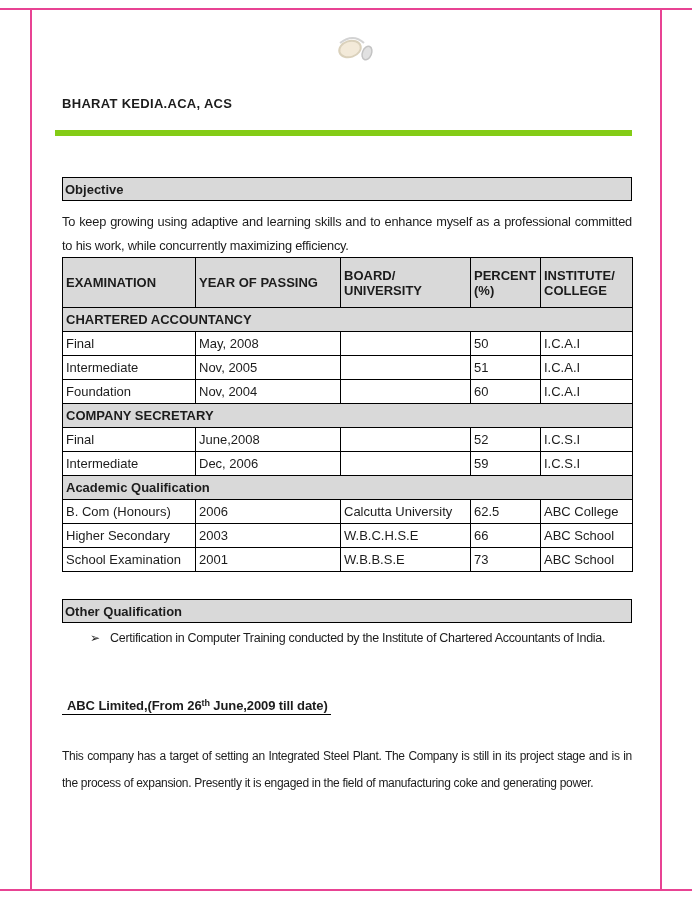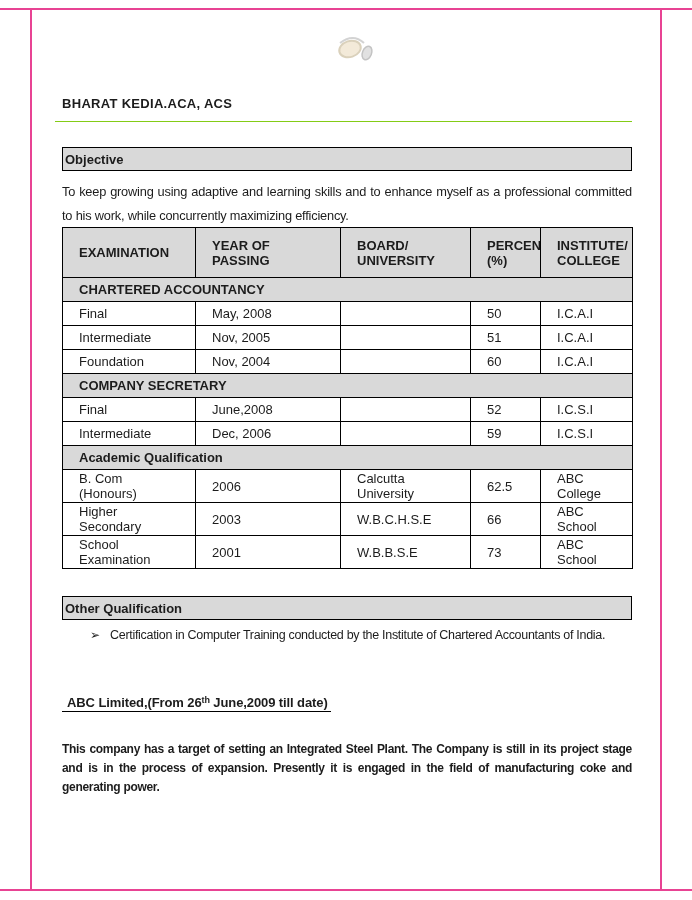--- a/index.html
+++ b/index.html
@@ -10,51 +10,51 @@
   .pb { position:absolute; background:#e84393; }
   .pb-top    { top:8px; left:0; width:692px; height:2px; }
   .pb-bottom { top:889px; left:0; width:692px; height:2px; }
   .pb-left   { top:8px; left:30px; width:2px; height:883px; }
   .pb-right  { top:8px; left:660px; width:2px; height:883px; }
 
   .watermark { position:absolute; top:34px; left:333px; opacity:.85; }
 
   .content { position:absolute; left:62px; top:0; width:570px; }
 
-  .name-wrap { padding-top:94px; margin-left:-7px; padding-left:7px; border-bottom:1px solid #84cc16; padding-bottom:9px; }
+  .name-wrap { padding-top:94px; margin-left:-7px; padding-left:7px; border-bottom:6px solid #84cc16; padding-bottom:18px; }
   .name { font-size:13px; font-weight:700; letter-spacing:.3px; }
 
-  .section-bar { margin-top:25px; height:24px; line-height:21px; background:#d9d9d9;
+  .section-bar { margin-top:41px; height:24px; line-height:21px; background:#d9d9d9;
                  border:1px solid #000; font-weight:700; font-size:13px; padding:1px 0 0 2px; }
   .section-bar.tight { margin-top:17px; }
   .section-bar.other { margin-top:27px; }
   .section-bar.work  { margin-top:2px; }
 
   .body-text { margin-top:9px; font-size:12.8px; letter-spacing:-.2px; line-height:24px; text-align:justify; }
 
   table.qual { width:570px; border-collapse:collapse; margin-top:-1px; table-layout:fixed; }
   table.qual col.c1 { width:133px; } table.qual col.c2 { width:145px; }
   table.qual col.c3 { width:130px; } table.qual col.c4 { width:70px; }
   table.qual col.c5 { width:92px; }
-  table.qual th, table.qual td { border:1px solid #000; font-size:13px; padding:1px 16px;
+  table.qual th, table.qual td { border:1px solid #000; font-size:13px; padding:1px 3px;
     height:24px; vertical-align:middle; text-align:left; overflow:hidden; }
   table.qual th { height:50px; background:#d9d9d9; font-weight:700; white-space:pre-line; }
   tr.section-row td { background:#d9d9d9; font-weight:700; }
   .ta-c { text-align:right; }
 
   .bullet-row { margin-top:4px; display:flex; }
   .bullet-glyph { width:20px; margin-left:28px; font-size:12px; line-height:23px; flex:0 0 auto; }
   .bullet-text { font-size:12.5px; letter-spacing:-.3px; line-height:23px; max-width:522px; }
 
   .company-heading { margin-top:48px; display:inline-block; font-size:13px; font-weight:700;
     border-bottom:1.5px solid #000; padding:0 3px 1px 5px; letter-spacing:-.1px; }
   .company-heading .sup { font-size:9px; position:relative; top:-4px; }
 
-  .work-desc { margin-top:28px; font-size:12px; font-weight:700; letter-spacing:-.3px;
-    line-height:19px; text-align:justify; }
+  .work-desc { margin-top:28px; font-size:12px; font-weight:400; letter-spacing:-.3px;
+    line-height:27px; text-align:justify; }
 </style>
 </head>
 <body>
 
 <div class="pb pb-top"></div>
 <div class="pb pb-bottom"></div>
 <div class="pb pb-left"></div>
 <div class="pb pb-right"></div>
 
 <div class="watermark">

